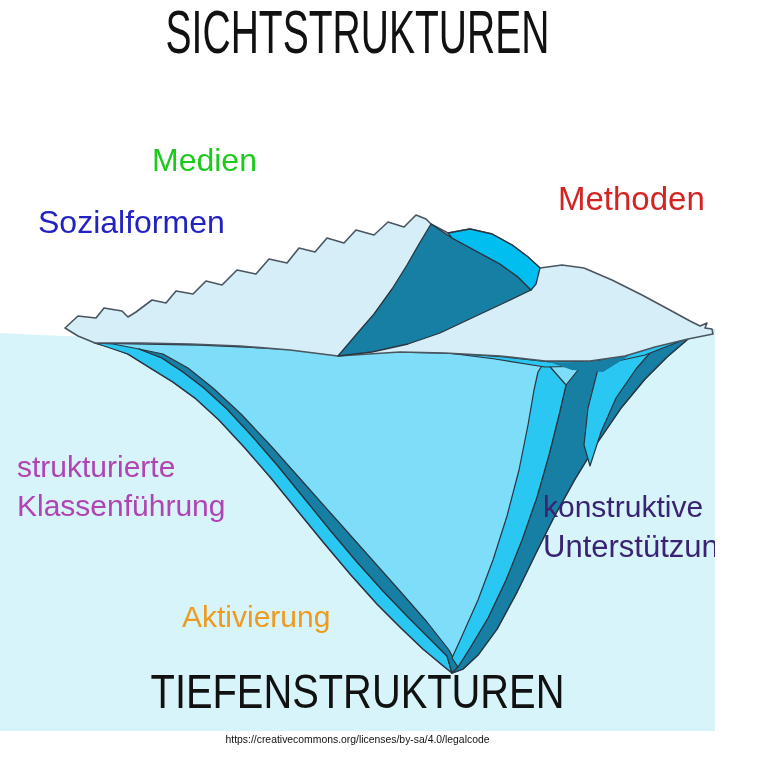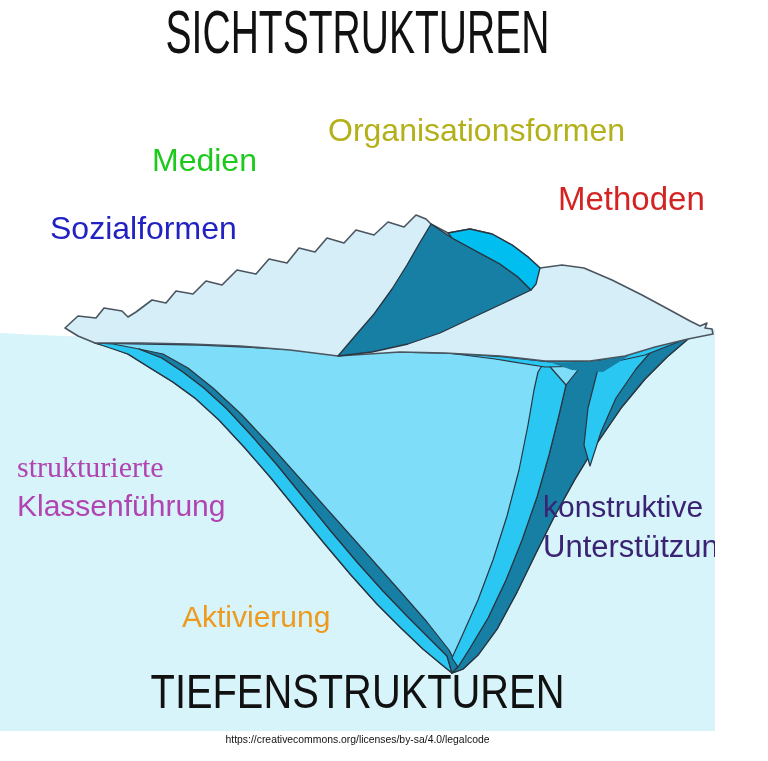--- a/index.html
+++ b/index.html
@@ -7,22 +7,22 @@
          font-family:"Liberation Sans",sans-serif;}
   #iceberg-svg{position:absolute;left:0;top:0;}
   .txt{position:absolute;white-space:nowrap;line-height:1;}
   #main-title{left:0;right:0;top:2px;text-align:center;font-size:61px;color:#111;
               transform:scaleX(.64);transform-origin:50% 0;}
   #deep-title{left:0;right:0;top:668px;text-align:center;font-size:48px;color:#111;
               transform:scaleX(.83);transform-origin:50% 0;}
   #lbl-organisationsformen{left:328px;top:114px;font-size:32px;}
   #lbl-medien{left:152px;top:144px;font-size:32px;}
   #lbl-methoden{left:558px;top:182px;font-size:33px;}
-  #lbl-sozialformen{left:38px;top:212px;font-size:32px;margin-left:12px;}
-  #lbl-strukturierte{left:17px;top:452px;font-size:30px;font-family:Liberation Serif, serif;}
+  #lbl-sozialformen{left:38px;top:206px;font-size:32px;}
+  #lbl-strukturierte{left:17px;top:452px;font-size:30px;}
   #lbl-klassenfuehrung{left:17px;top:491px;font-size:30px;}
   #lbl-kognitive{left:223px;top:557px;font-size:30px;}
   #lbl-aktivierung{left:182px;top:602px;font-size:30px;}
   #lbl-konstruktive{left:543px;top:492px;font-size:30px;}
   #lbl-unterstuetzung{left:543px;top:531px;font-size:31px;}
   #footer{position:absolute;left:0;right:0;top:731px;height:30px;background:#fff;
           text-align:center;color:#111;}
   #footer .fline{line-height:13px;font-size:10.4px;white-space:nowrap;}
   #footer .fline:first-child{margin-top:2px;}
 </style>
@@ -56,21 +56,20 @@
          L688,339 L655,347 L625,356 L590,361 L545,361 L500,356 L445,353 L400,352 L338,356 L290,350 L240,346 L190,344 L140,343 L95,343 L78,336 Z" fill="#D6EEF8"></path>
     <path stroke-width="1.3" stroke="#2A3540" stroke-linejoin="round" d="M431,224 L452,238 L476,251 L500,264 L518,277 L531,290 L506,302 L474,317 L440,333 L408,344 L372,352 L338,356
          L355,336 L374,314 L392,289 L407,265 L419,244 Z" fill="#177EA4"></path>
     <path stroke-width="1.3" stroke="#2A3540" stroke-linejoin="round" d="M448,233 L470,229 L492,234 L512,245 L528,257 L540,268 L536,284 L531,290 L518,277 L500,264 L476,251 L452,238 Z" fill="#00BEEF"></path>
   </svg>
 
   <div id="main-title" class="txt">SICHTSTRUKTUREN</div>
 
   <div id="lbl-sozialformen" class="txt" style="color: rgb(34, 34, 194);">Sozialformen</div>
   <div id="lbl-medien" class="txt" style="color: rgb(28, 202, 28);">Medien</div>
-  <div id="lbl-organisationsformen" class="txt" style="color: rgb(179, 176, 25);">Organisationsformen</div>
   <div id="lbl-methoden" class="txt" style="color: rgb(211, 36, 35);">Methoden</div>
 
   <div id="lbl-strukturierte" class="txt" style="color: rgb(177, 68, 177);">strukturierte</div>
   <div id="lbl-klassenfuehrung" class="txt" style="color: rgb(177, 68, 177);">Klassenführung</div>
   <div id="lbl-konstruktive" class="txt" style="color: rgb(58, 35, 114);">konstruktive</div>
   <div id="lbl-aktivierung" class="txt" style="color: rgb(238, 154, 30);">Aktivierung</div>
   <div id="lbl-unterstuetzung" class="txt" style="color: rgb(58, 35, 114); text-align: right;">Unterstützung</div>
 
   <div id="deep-title" class="txt">TIEFENSTRUKTUREN</div>
 

